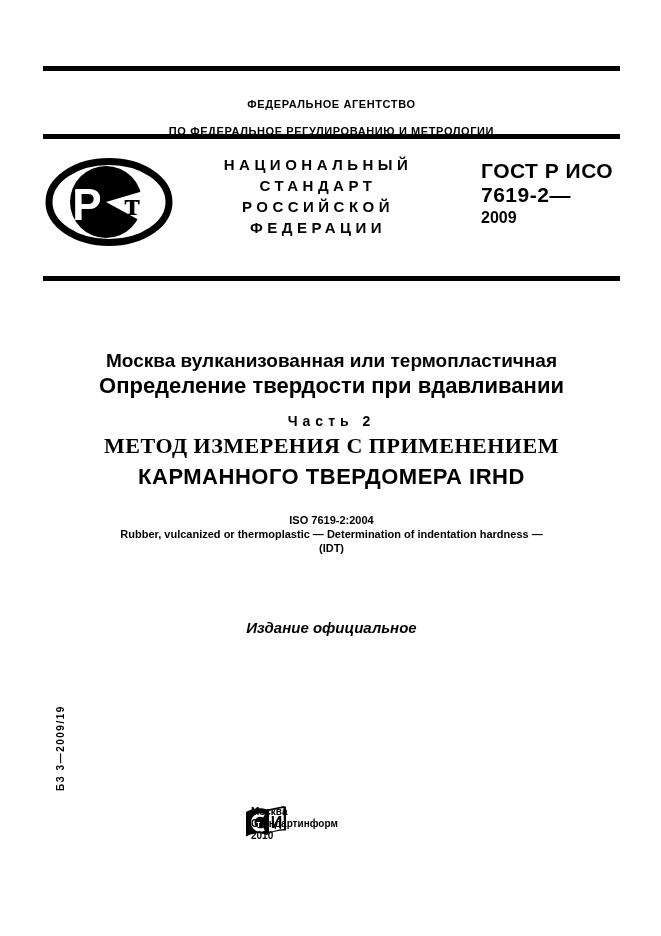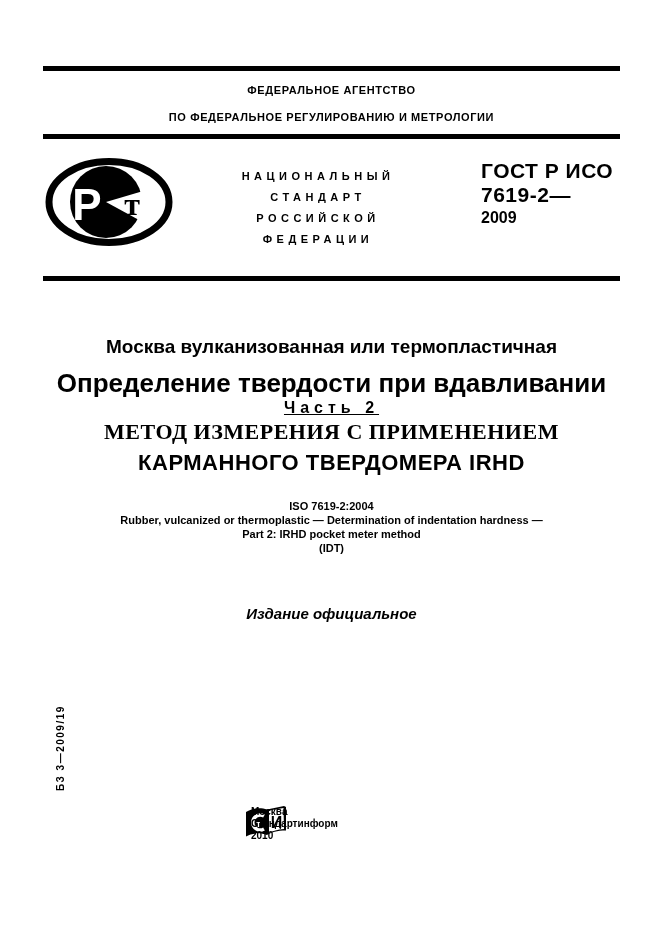--- a/index.html
+++ b/index.html
@@ -22,49 +22,50 @@
   #rule-top { top: 66px; }
   #rule-mid { top: 134px; }
   #rule-bottom { top: 276px; }
 
   .centered {
     position: absolute;
     left: 43px;
     width: 577px;
     text-align: center;
     font-weight: bold;
+    margin-top: 14px;
   }
   #agency-line1 { top: 84px;  font-size: 11px; letter-spacing: 0.6px; }
   #agency-line2 { top: 111px; font-size: 11px; letter-spacing: 0.6px; }
 
   .rst-logo { position: absolute; left: 45px; top: 158px; width: 128px; height: 88px; }
   .si-logo  { position: absolute; left: 245px; top: 805px; width: 42px; height: 33px; }
 
   .std-type {
     position: absolute;
-    left: 203px; top: 166px; width: 230px;
+    left: 203px; top: 154px; width: 230px;
     text-align: center;
     font-weight: bold;
-    font-size: 11px;
+    font-size: 15px;
     line-height: 21px;
     letter-spacing: 4.5px;
   }
   .designation {
     position: absolute;
     left: 433px; top: 159px;
     font-weight: bold;
     line-height: 24px;
     margin-left: 48px;
   }
   .designation .d-big   { font-size: 21px; letter-spacing: 0.5px; }
   .designation .d-small { font-size: 16px; line-height: 22px; }
 
   #title-subject  { top: 336px; font-size: 19px; }
-  #title-subtitle { top: 368px; font-size: 26px; }
-  #title-part     { top: 399px; font-size: 16px; letter-spacing: 5px; text-decoration: underline; }
+  #title-subtitle { top: 359px; font-size: 22px; }
+  #title-part     { top: 399px; font-size: 14px; letter-spacing: 5px; }
   #title-method1  { top: 419px; font-size: 22px; letter-spacing: 0.5px; font-family: Liberation Serif, serif; }
   #title-method2  { top: 450px; font-size: 22px; letter-spacing: 0.5px; }
 
   #iso-block { top: 499px; font-size: 11px; line-height: 14px; }
   #edition-note { top: 605px; font-size: 15px; font-style: italic; }
 
   .side-note {
     position: absolute;
     left: 55px; top: 791px;
     transform-origin: 0 0;
@@ -119,21 +120,20 @@
 
   <div class="centered" id="title-subject">Москва вулканизованная или термопластичная</div>
   <div class="centered" id="title-subtitle">Определение твердости при вдавливании</div>
   <div class="centered" id="title-part">Часть 2</div>
   <div class="centered" id="title-method1">МЕТОД ИЗМЕРЕНИЯ С ПРИМЕНЕНИЕМ</div>
   <div class="centered" id="title-method2">КАРМАННОГО ТВЕРДОМЕРА IRHD</div>
 
   <div class="centered" id="iso-block">
     <div>ISO 7619-2:2004</div>
     <div>Rubber, vulcanized or thermoplastic — Determination of indentation hardness —</div>
-    <div>Part 2: IRHD pocket meter method</div>
     <div>(IDT)</div>
   </div>
 
   <div class="centered" id="edition-note">Издание официальное</div>
 
   <div class="side-note">БЗ 3—2009/19</div>
 
   <svg class="si-logo" viewBox="0 0 42 33">
     <path d="M1 7 C 8 2.5 16 2.5 22 4.5 L 39 1 L 41 2 L 41 25.5 C 32 25.5 26 27.5 22 30 C 14 27 6 28.5 1 31.5 Z" fill="#000"></path>
     <path d="M24 5.5 L 38.5 3 L 39 24 C 32.5 24.5 27.5 26 24 28 Z" fill="#fff"></path>

